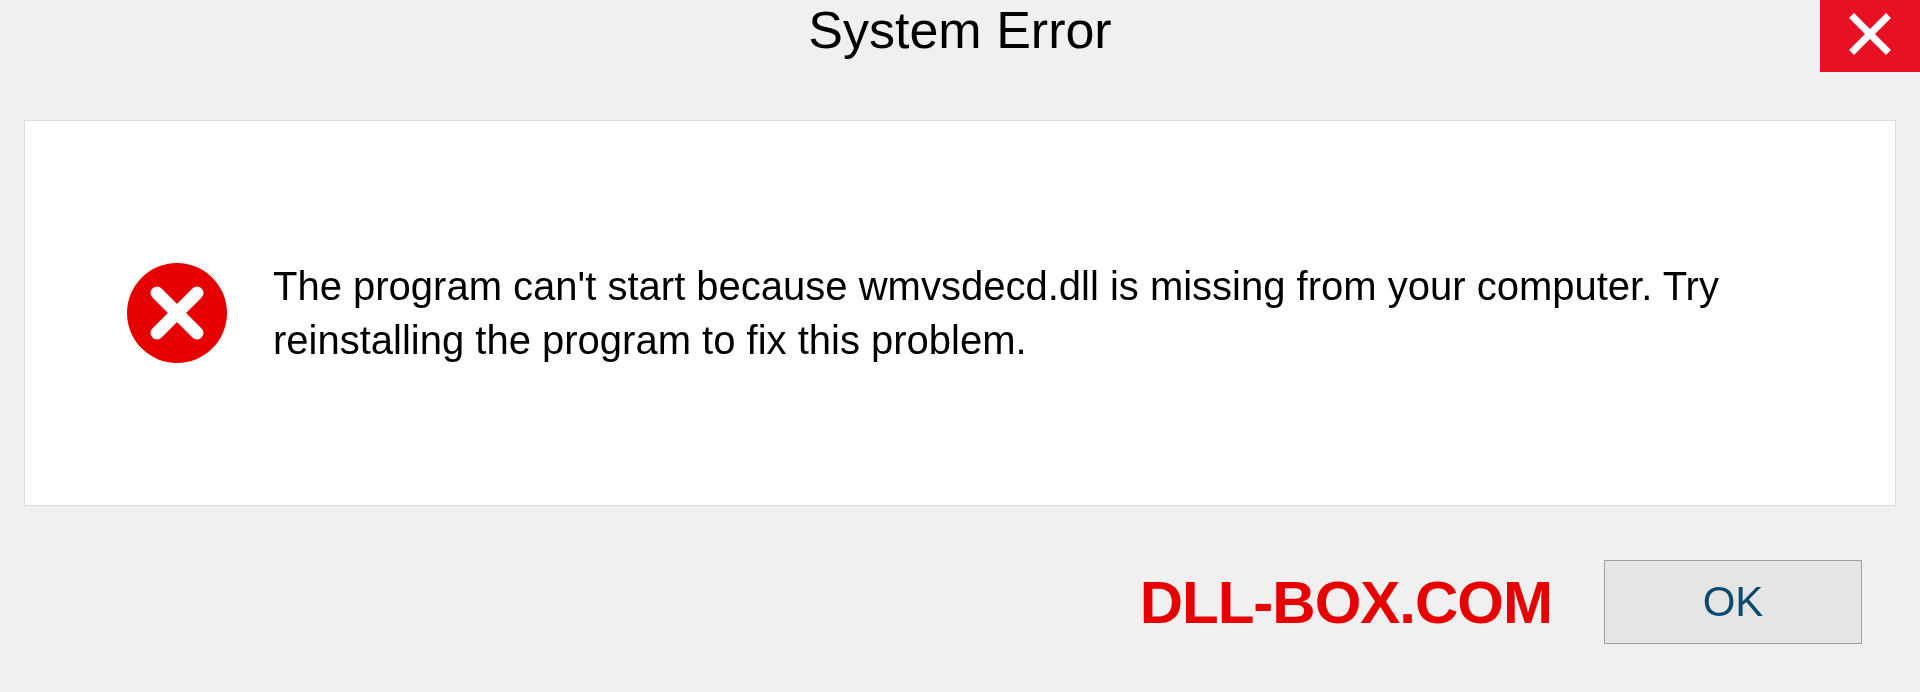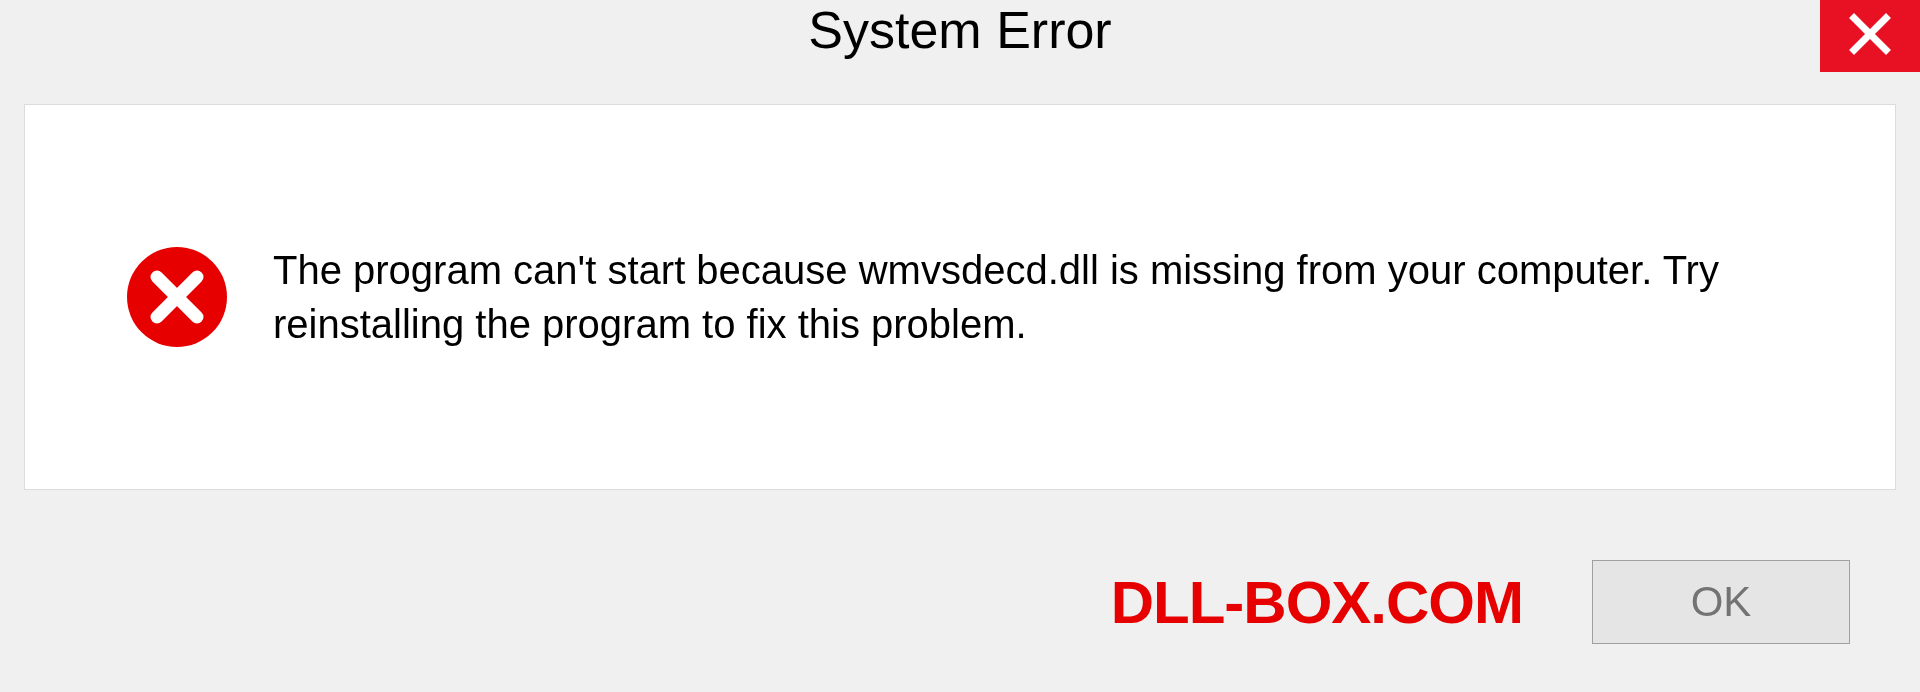--- a/index.html
+++ b/index.html
@@ -37,21 +37,21 @@
       display: flex;
       align-items: center;
       justify-content: center;
       cursor: pointer;
     }
     .close-button svg {
       width: 44px;
       height: 44px;
     }
     .content-area {
-      margin: 12px 24px 0 24px;
+      margin: 28px 24px 0 24px;
       background: #fff;
       border: 1px solid #dcdcdc;
       height: 386px;
       display: flex;
       align-items: center;
       padding-left: 100px;
       padding-right: 60px;
     }
     .error-icon {
       flex: 0 0 auto;
@@ -62,42 +62,42 @@
     .message-text {
       font-size: 40px;
       line-height: 1.35;
       color: #000;
       max-width: 1500px;
     }
     .bottom-bar {
       position: absolute;
       bottom: 0;
       left: 0;
-      right: 12px;
+      right: 0;
       height: 180px;
       display: flex;
       align-items: center;
       justify-content: flex-end;
       padding-right: 58px;
-      gap: 69px;
+      gap: 52px;
     }
     .watermark {
       font-size: 60px;
       font-weight: 900;
       color: #e60000;
       font-family: Arial, sans-serif;
       letter-spacing: -1px;
     }
     .ok-button {
       width: 258px;
       height: 84px;
       background: #e5e5e5;
       border: 1px solid #a0a0a0;
       font-size: 42px;
-      color: #737373;
+      color: #0c4a6e;
       display: flex;
       align-items: center;
       justify-content: center;
       cursor: pointer;
     }
   </style>
 </head>
 <body>
 
 <div class="title-bar">

